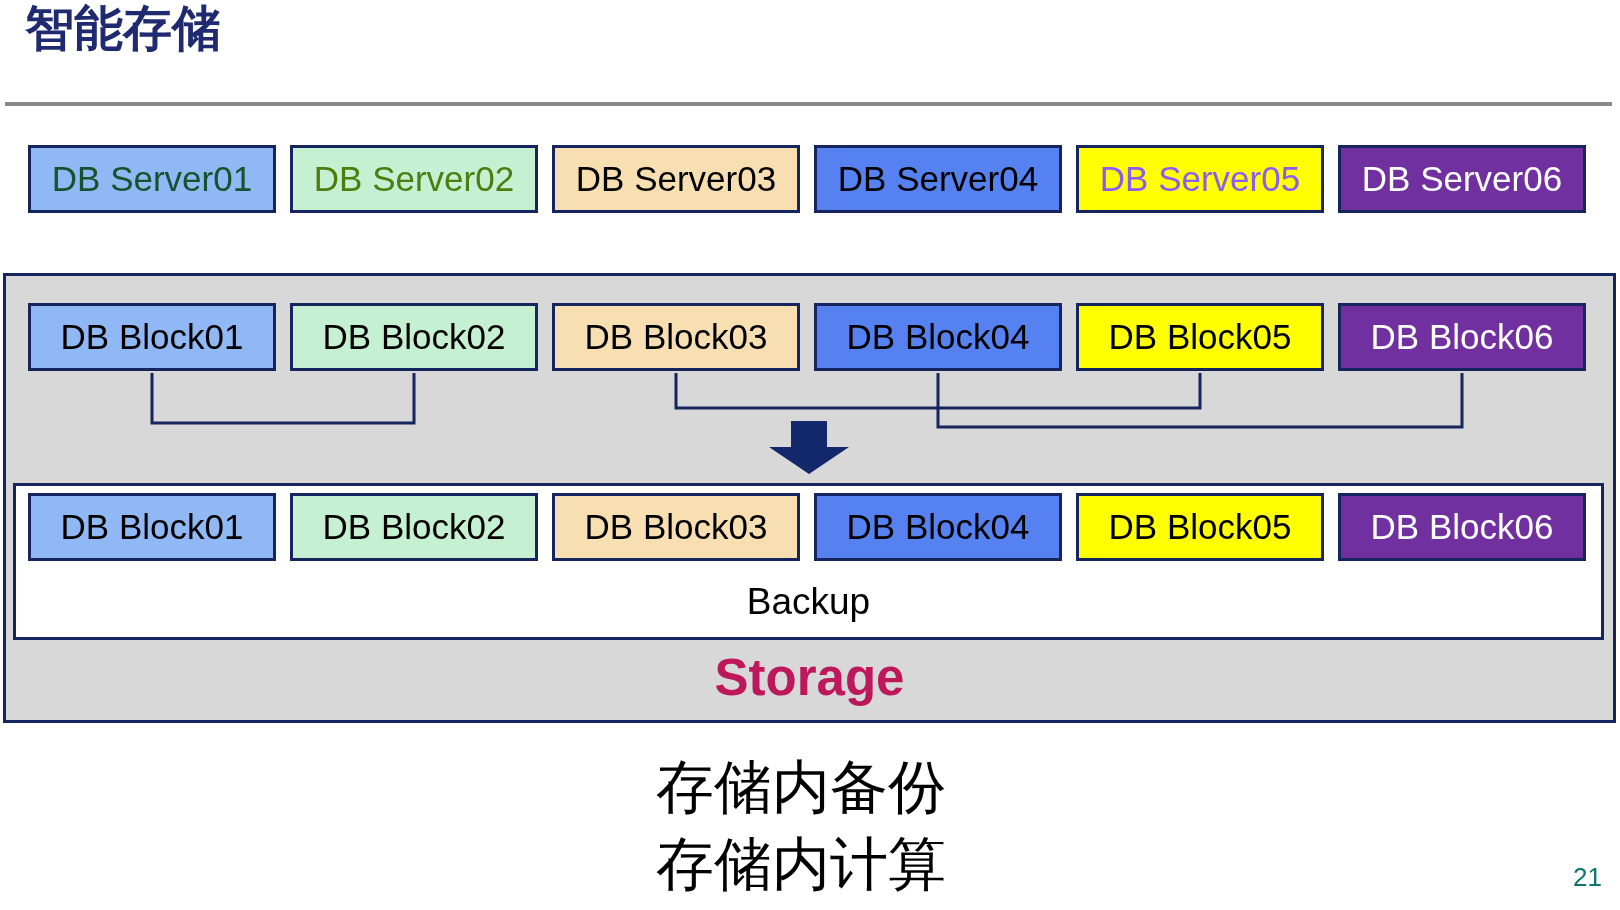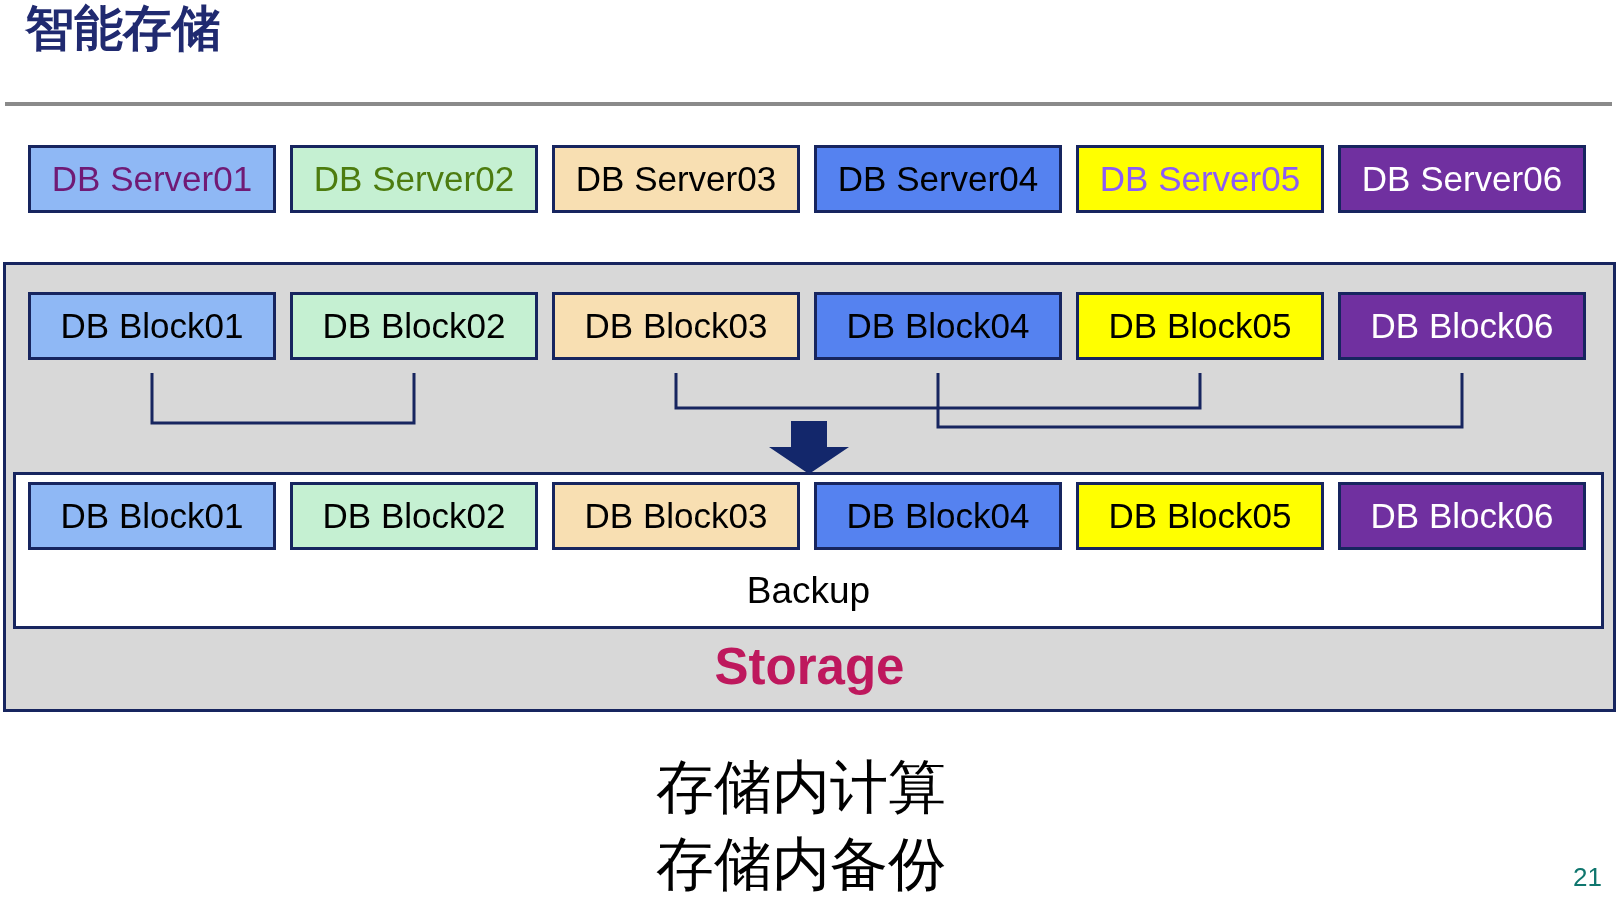--- a/index.html
+++ b/index.html
@@ -55,21 +55,21 @@
   .box:nth-child(3) { left: 524px; text-align: center; }
   .box:nth-child(4) { left: 786px; }
   .box:nth-child(5) { left: 1048px; }
   .box:nth-child(6) { left: 1310px; }
 
   .row-servers { left: 28px; top: 145px; width: 1558px; }
 
   .storage-container {
     position: absolute;
     left: 3px;
-    top: 262px;
+    top: 273px;
     width: 1613px;
     height: 450px;
     background: #D8D8D8;
     border: 3px solid #17255F;
   }
 
   .row-blocks-top { left: 22px; top: 27px; width: 1558px; }
 
   .backup-container {
     position: absolute;
@@ -133,21 +133,21 @@
 </style>
 </head>
 <body>
 
 <div class="slide">
 
   <div class="slide-title">智能存储</div>
   <div class="title-rule"></div>
 
   <div class="row row-servers">
-    <div class="box" style="background-color: rgb(143, 184, 245); color: #701a75;">DB Server01</div>
+    <div class="box" style="background-color: rgb(143, 184, 245); color: #14532d;">DB Server01</div>
     <div class="box" style="background-color: rgb(197, 240, 210); color: #4d7c0f;">DB Server02</div>
     <div class="box" style="background-color: rgb(248, 223, 178); color: rgb(0, 0, 0);">DB Server03</div>
     <div class="box" style="background-color: rgb(85, 130, 240); color: rgb(0, 0, 0);">DB Server04</div>
     <div class="box" style="background-color: rgb(255, 255, 0); color: #8b5cf6;">DB Server05</div>
     <div class="box" style="background-color: rgb(112, 48, 160); color: rgb(255, 255, 255); text-align: center;">DB Server06</div>
   </div>
 
   <div class="storage-container">
 
     <div class="row row-blocks-top">
@@ -179,19 +179,19 @@
     <polyline points="152,373 152,423 414,423 414,373" fill="none" stroke="#17255F" stroke-width="3"></polyline>
 
     <polyline points="676,373 676,408 1200,408 1200,373" fill="none" stroke="#17255F" stroke-width="3"></polyline>
 
     <polyline points="938,373 938,427 1462,427 1462,373" fill="none" stroke="#17255F" stroke-width="3"></polyline>
 
     <polygon points="791,421 827,421 827,447 849,447 809,474 769,447 791,447" fill="#13276B"></polygon>
   </svg>
 
   <div class="caption">
+    <div>存储内备份</div>
     <div>存储内计算</div>
-    <div>存储内备份</div>
   </div>
 
   <div class="page-number">21</div>
 
 </div>
 
 </body></html>

